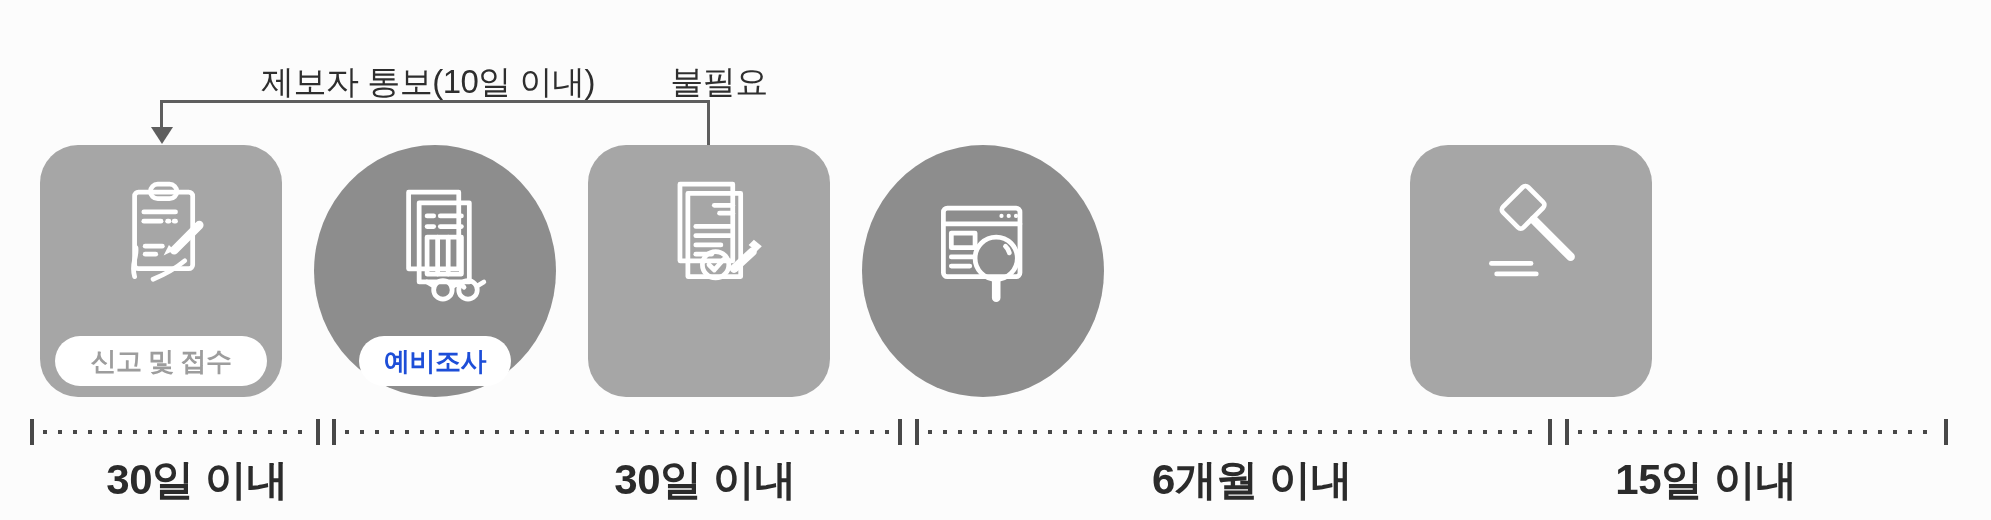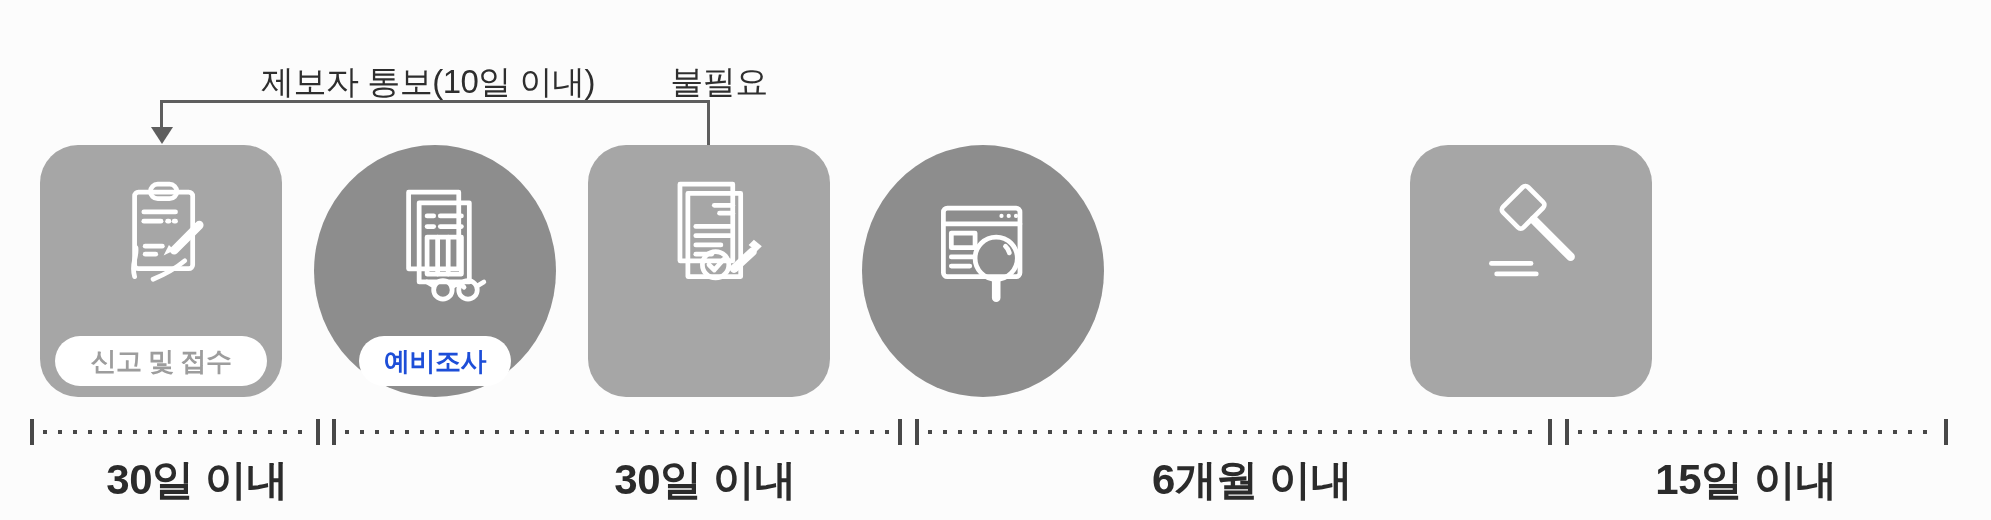--- a/index.html
+++ b/index.html
@@ -61,21 +61,21 @@
   .tseg-2{left:332px;width:570px;}
   .tseg-3{left:915px;width:637px;}
   .tseg-4{left:1565px;width:383px;}
   .tlabel{
     position:absolute;top:452px;transform:translateX(-50%);
     font-weight:bold;font-size:42px;color:#2b2b2b;white-space:nowrap;letter-spacing:-0.5px;
   }
   .tlabel-1{left:197px;}
   .tlabel-2{left:705px;}
   .tlabel-3{left:1205px;margin-left:47px;}
-  .tlabel-4{left:1746px;text-align:center;}
+  .tlabel-4{left:1706px;text-align:center;}
 </style>
 </head>
 <body>
 
 <div class="canvas">
 
   <div class="conn conn-h"></div>
   <div class="conn conn-v-left"></div>
   <div class="arrowhead"></div>
   <div class="conn conn-v-right"></div>

